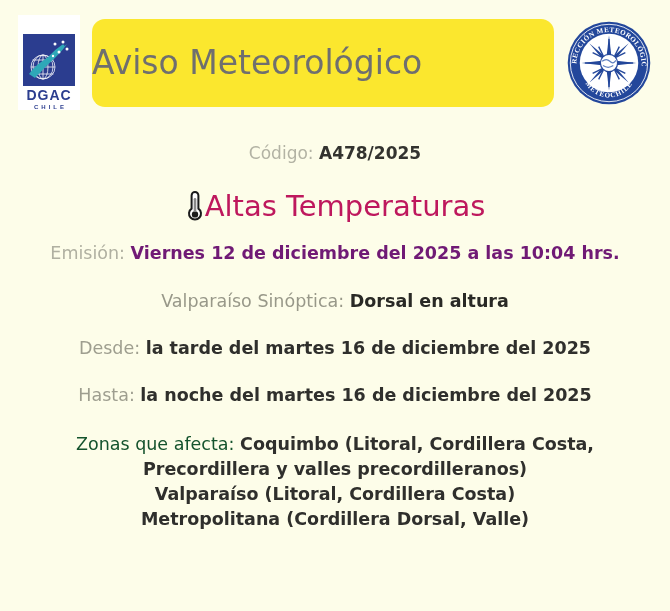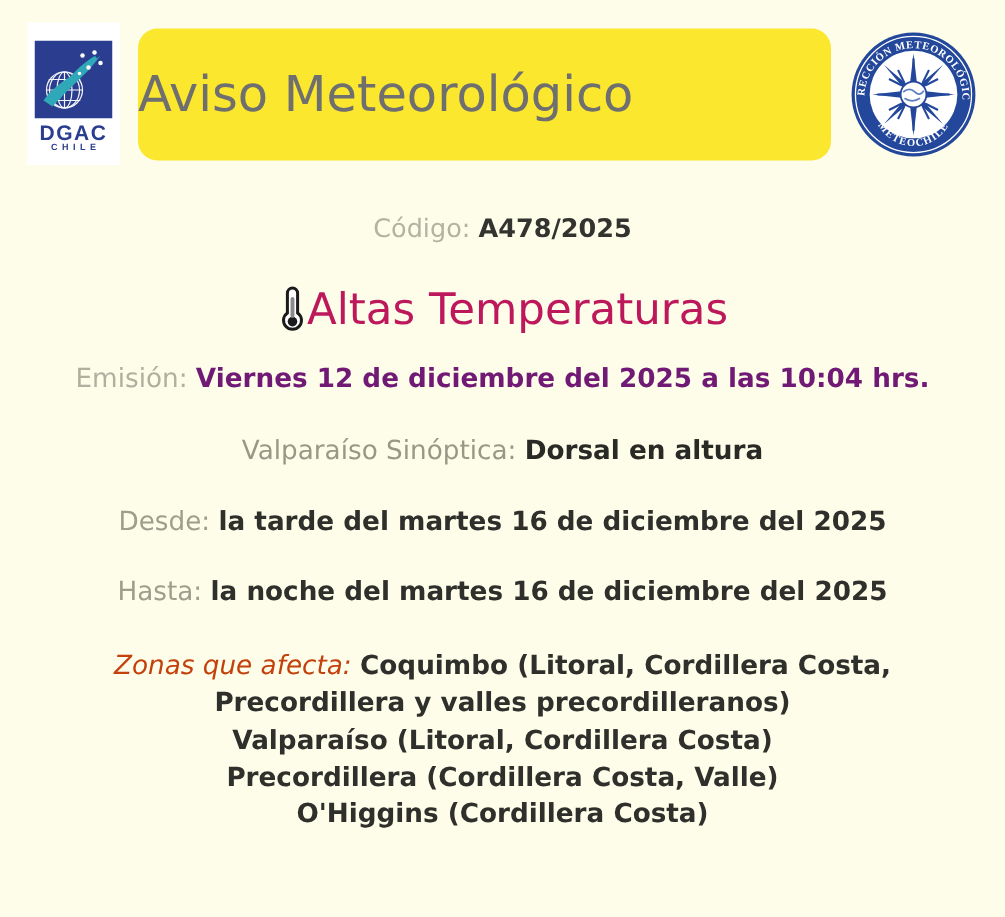--- a/index.html
+++ b/index.html
@@ -33,21 +33,21 @@
   }
 
   
   .dgac-logo {
     width: 62px;
     height: 95px;
     background: #ffffff;
     display: flex;
     flex-direction: column;
     align-items: center;
-    justify-content: center;
+    justify-content: flex-end;
     padding-top: 4px;
     box-sizing: border-box;
     flex: 0 0 auto;
     margin-left: 8px;
   }
   .dgac-mark {
     width: 52px;
     height: 52px;
     display: block;
   }
@@ -167,21 +167,21 @@
   }
   .row-desde .lbl,
   .row-hasta .lbl { color: #9e9e8f; }
 
   .row-zonas {
     font-size: 17.5px;
     margin-top: 27px;
     line-height: 1.42;
     padding: 0 8px;
   }
-  .row-zonas .lbl { color: #c2410c; font-style: italic; }
+  .row-zonas .lbl { color: #14532d; }
   .zona-extra {
     display: block;
     font-weight: bold;
     color: #2f2f2c;
     line-height: 1.42;
   }
 </style>
 </head>
 <body>
 
@@ -302,18 +302,17 @@
 
     <div class="line row-hasta">
       <span class="lbl">Hasta:</span>
       <span class="val">la noche del martes 16 de diciembre del 2025</span>
     </div>
 
     <div class="line row-zonas">
       <span class="lbl">Zonas que afecta:</span>
       <span class="val">Coquimbo (Litoral, Cordillera Costa, Precordillera y valles precordilleranos)</span>
       <span class="zona-extra">Valparaíso (Litoral, Cordillera Costa)</span>
-      <span class="zona-extra">Precordillera (Cordillera Costa, Valle)</span>
-      <span class="zona-extra">O'Higgins (Cordillera Costa)</span>
+      <span class="zona-extra">Metropolitana (Cordillera Dorsal, Valle)</span>
     </div>
 
   </div>
 </div>
 
 </body></html>

